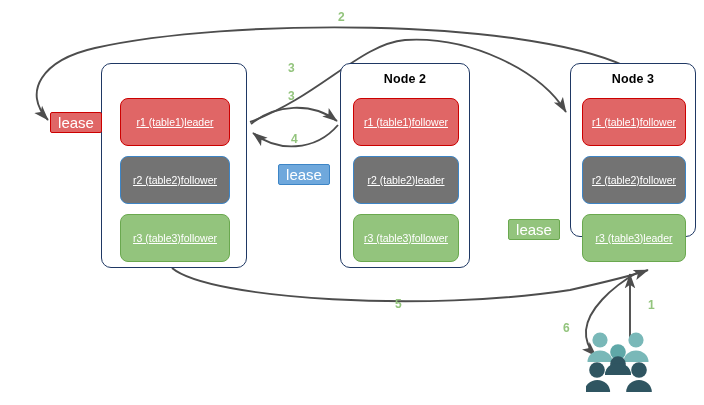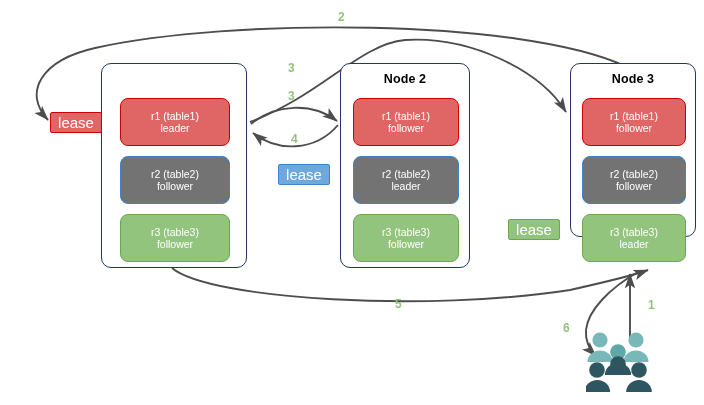--- a/index.html
+++ b/index.html
@@ -34,23 +34,24 @@
   
   .rep{
     position:absolute;
     box-sizing:border-box;
     border-radius:8px;
     color:#ffffff;
     font-size:10.5px;
     line-height:12.5px;
     text-align:center;
     display:flex;
-    flex-direction:column;
+    flex-direction:row;
     align-items:center;
     justify-content:center;
+    text-decoration:underline;
   }
   .rep .l1,.rep .l2{display:block;white-space:nowrap;}
   .rep.red{background:#e06666;border:1.3px solid #cc0000;}
   .rep.blue{background:#737373;border:1.3px solid #3d85c6;}
   .rep.green{background:#93c47d;border:1.3px solid #6aa84f;}
 
   
   .lease{
     position:absolute;
     box-sizing:border-box;

